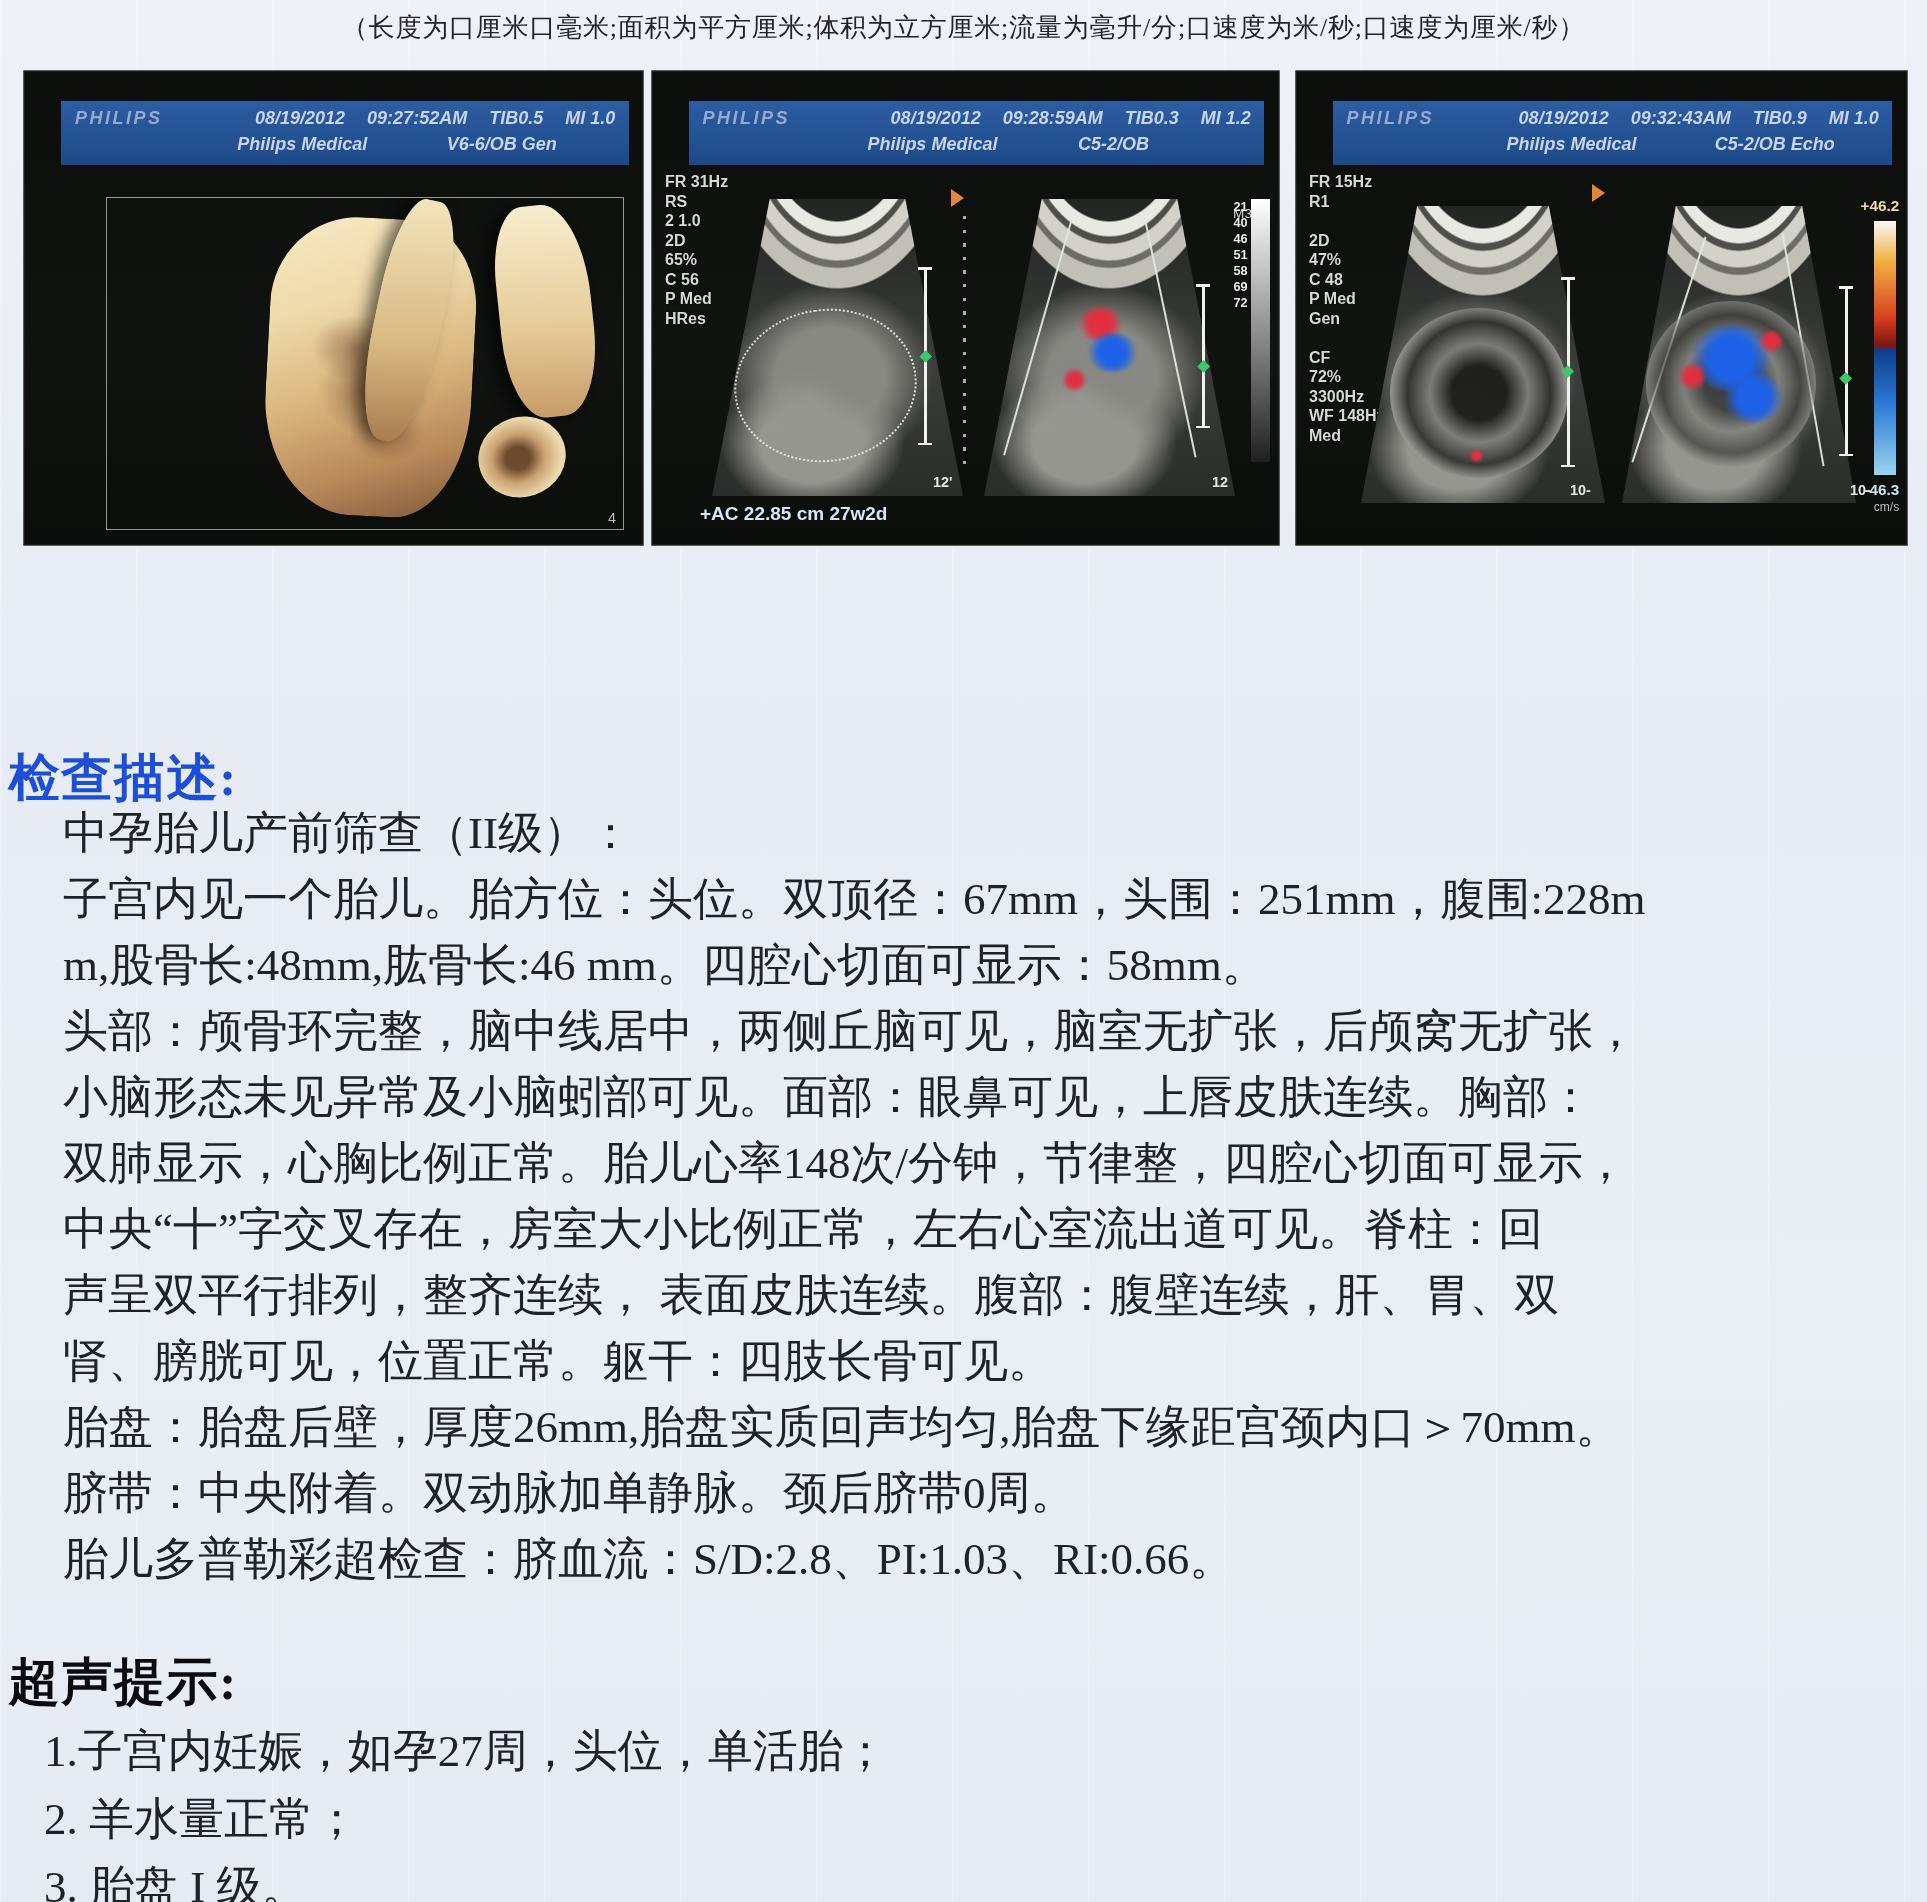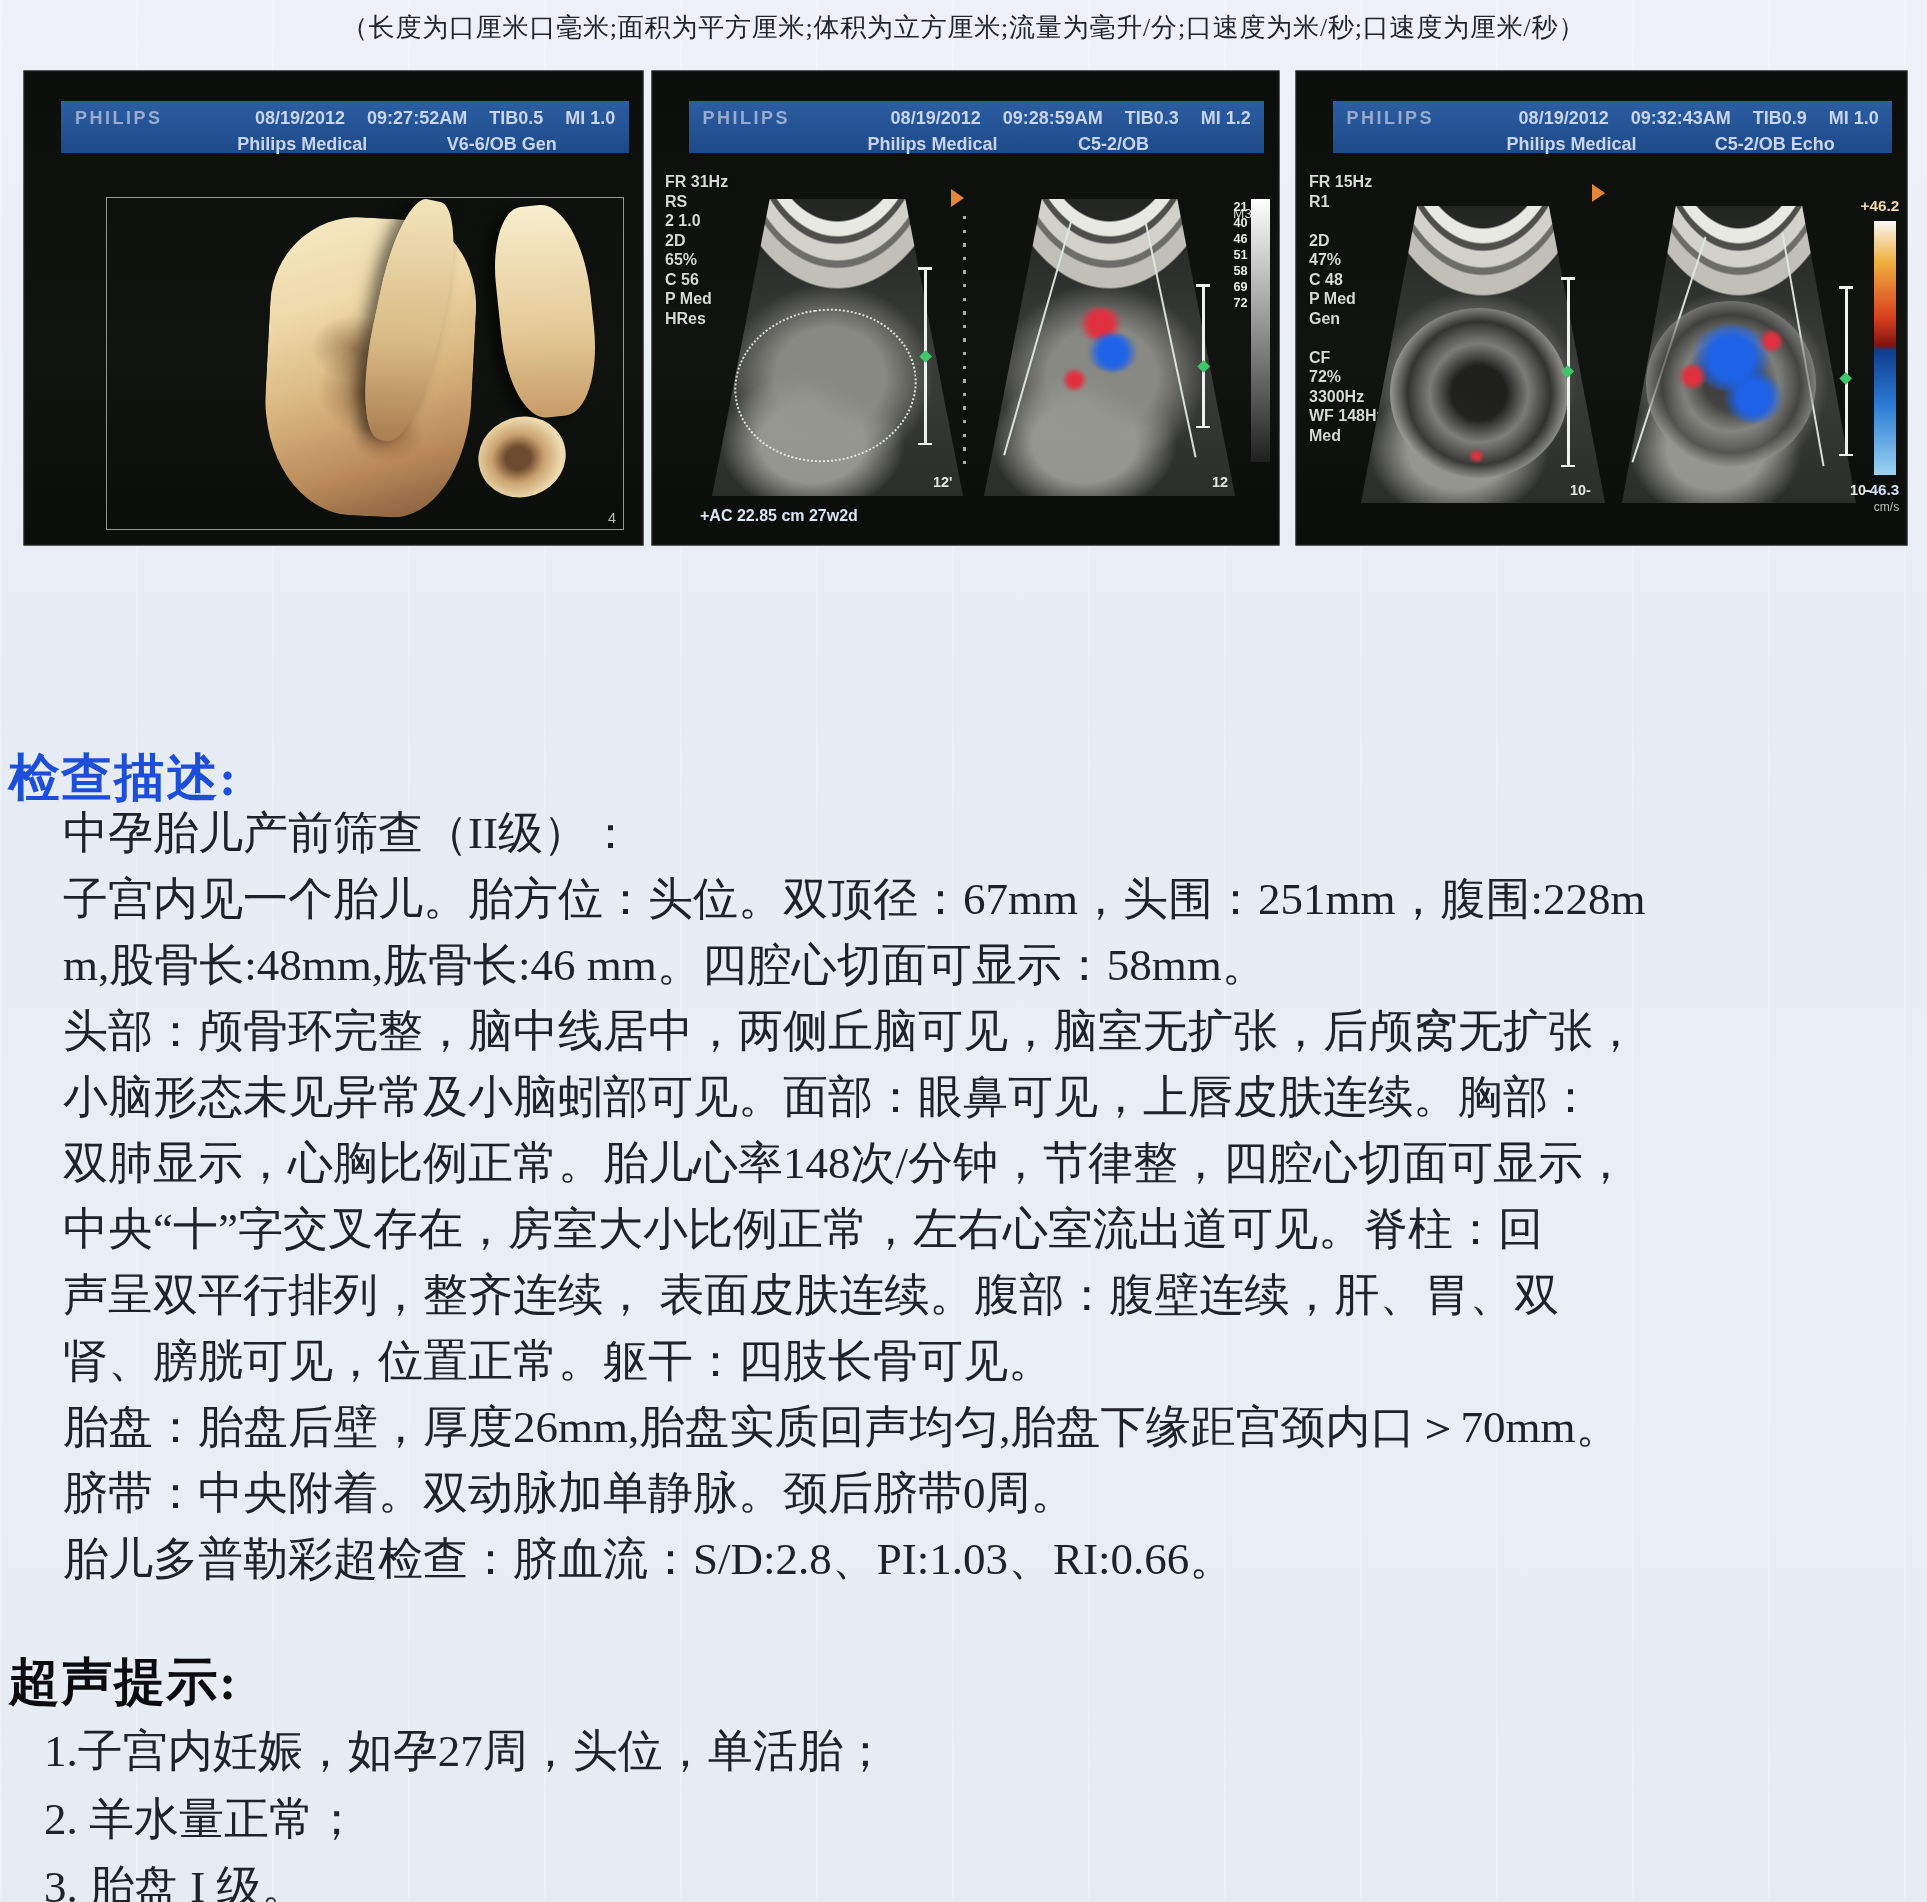--- a/index.html
+++ b/index.html
@@ -25,23 +25,23 @@
     position:absolute; top:72px; height:472px;
     background:linear-gradient(180deg,#0c0e0c,#101310 60%,#0b0d0b);
     box-shadow:0 0 0 1.7px #1a1c19;
     overflow:hidden;
   }
   #scan1 { left:25.4px;  width:617px; }
   #scan2 { left:653px; width:625px; }
   #scan3 { left:1297px;width:609px; }
 
   .titlebar {
-    position:absolute; left:36px; right:13.6px; top:29px; height:52px;
+    position:absolute; left:36px; right:13.6px; top:29px; height:64px;
     background:linear-gradient(180deg,#2c5da2,#1d4a88);
-    color:#c9d5ec; font-family:"Liberation Sans", sans-serif;
+    color:#c9d5ec; font-family:"Liberation Sans", sans-serif;font-style:italic;
   }
   .tb-row1 { display:flex; justify-content:space-between; align-items:flex-start;
              padding:6.8px 13.6px 0 13.6px; font-size:18px; font-weight:bold; }
   .tb-brand { letter-spacing:2.5px; color:#96abce; }
   .tb-right span { margin-left:24px; }
   .tb-row2 { display:flex; font-size:18px; font-weight:bold; padding-top:5.1px; }
   .tb-vendor { margin-left:31%; }
   .tb-probe  { margin-left:14%; }
 
   .params {
@@ -127,21 +127,21 @@
     background:radial-gradient(circle,#bfe2ff 0 30%, #2e7bd0 60%, rgba(46,123,208,0) 90%); }
   .dop-arrow {
     position:absolute; width:0; height:0;
     border-top:9.3px solid transparent; border-bottom:9.3px solid transparent;
     border-left:13.6px solid #e2863a;
   }
   .divider-dots { position:absolute; width:2.5px;
     background:repeating-linear-gradient(180deg,#cfd6cf 0 3.4px, rgba(0,0,0,0) 3.4px 13.6px); opacity:.8; }
 
   .measure-text { position:absolute; left:47px; bottom:18.6px; color:#d9e4f4;
-    font-family:"Liberation Sans", sans-serif; font-size:16px; font-weight:bold; }
+    font-family:"Liberation Sans", sans-serif; font-size:19px; font-weight:bold; }
   .depth-label { position:absolute; bottom:54px; color:#e3e8e3;
     font-family:"Liberation Sans", sans-serif; font-size:14.4px; font-weight:bold; }
 
   .graybar { position:absolute; right:8.5px; top:127px; width:18.6px; height:263px;
     background:linear-gradient(180deg,#ffffff,#bdbdbd 30%, #6e6e6e 65%, #1f1f1f); }
   .graybar-nums { position:absolute; right:30.5px; top:127px; color:#e6ebe6;
     font-family:"Liberation Sans", sans-serif; font-size:12.7px; line-height:16px;
     white-space:pre-line; text-align:right; font-weight:bold; }
 
   .colorbar { position:absolute; right:10.2px; top:149px; width:22px; height:254px;

